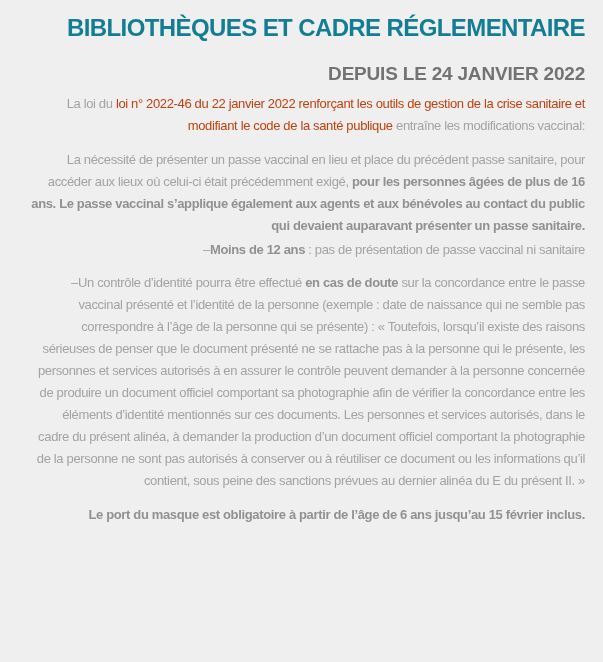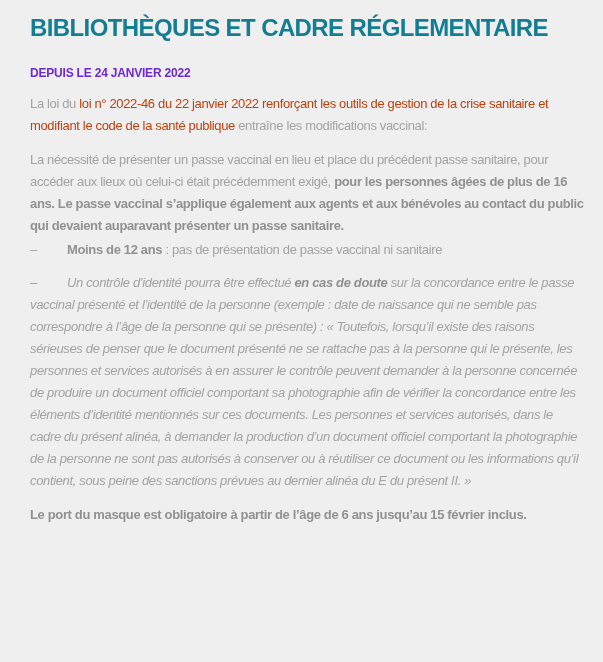--- a/index.html
+++ b/index.html
@@ -8,46 +8,47 @@
     width: 603px;
     height: 662px;
     overflow: hidden;
     background: #efeff0;
     font-family: "Liberation Sans", sans-serif;
     color: #a3a3a5;
   }
   .page {
     padding: 14px 13px 0 30px;
     width: 598px;
+    text-align: right;
   }
   .title {
     margin: 0;
     color: #137d93;
     font-size: 24px;
     font-weight: bold;
     letter-spacing: -0.6px;
     white-space: nowrap;
     line-height: 28px;
   }
   .subtitle {
     margin-top: 24px;
-    color: #6d28d9;
+    color: #737373;
     font-weight: bold;
-    font-size: 12px;
+    font-size: 19px;
     letter-spacing: -0.2px;
     line-height: 15px;
   }
   p.body-text {
     margin: 12px 0 0 0;
     font-size: 13px;
     letter-spacing: -0.35px;
     line-height: 22px;
   }
   p.li { margin-top: 2px; }
-  p.p4 { margin-top: 11px; font-style: italic; }
+  p.p4 { margin-top: 11px; }
   p.p5 { }
   .b {
     font-weight: bold;
     color: #919193;
   }
   a.law-link {
     color: #c2410c;
     text-decoration: none;
     cursor: pointer;
   }

